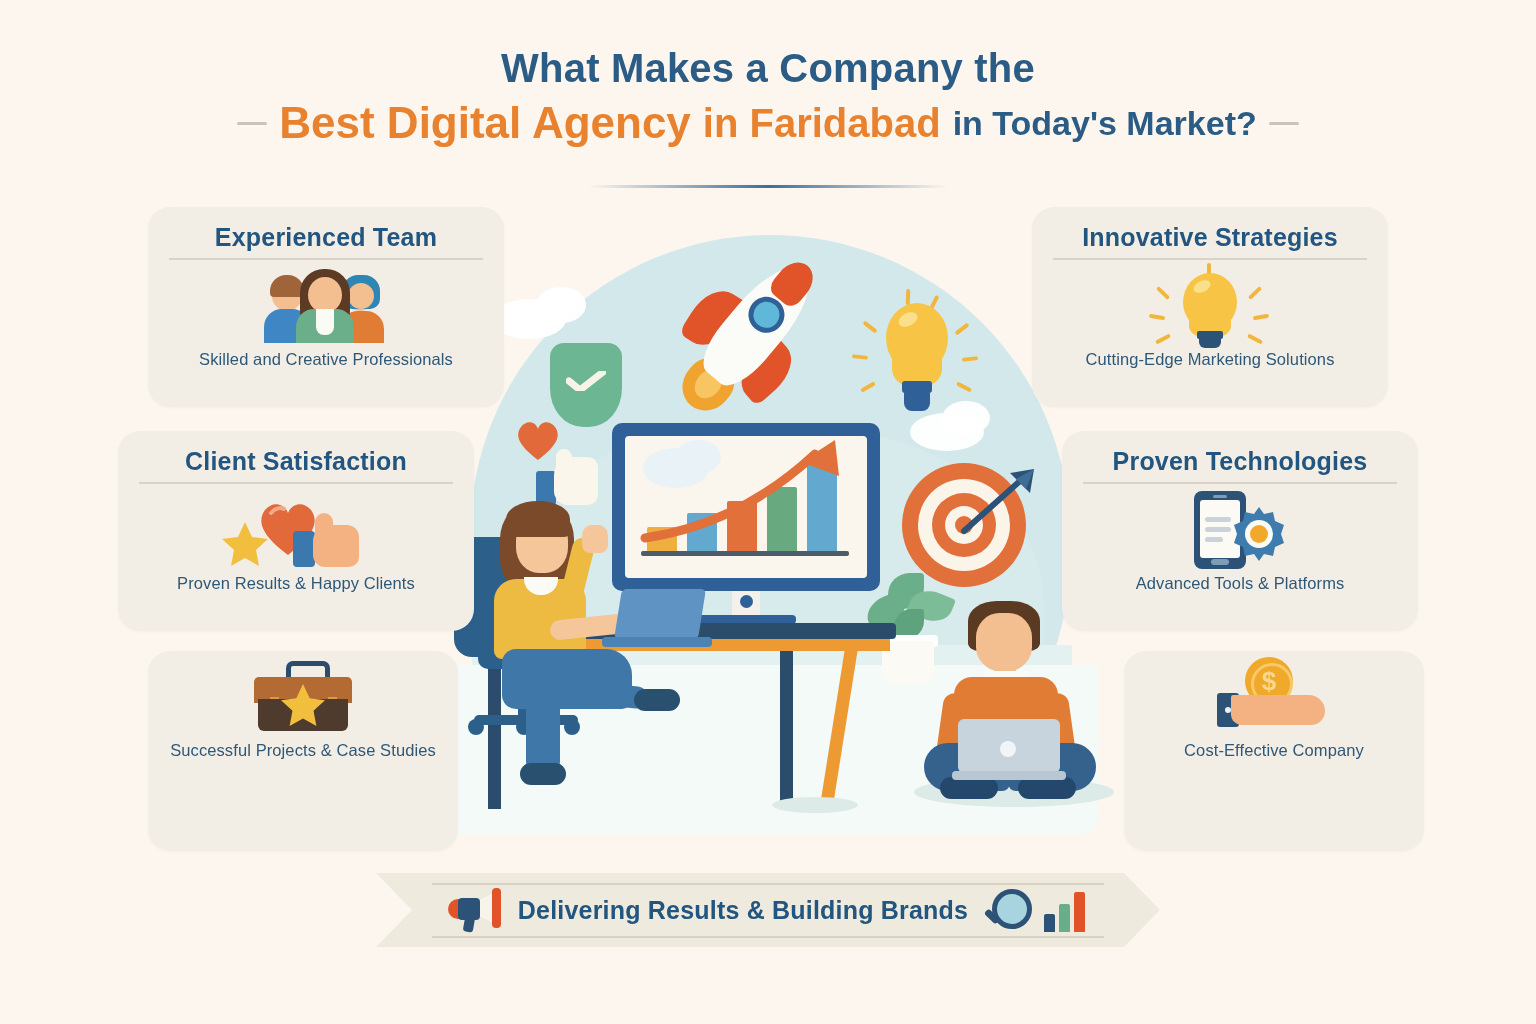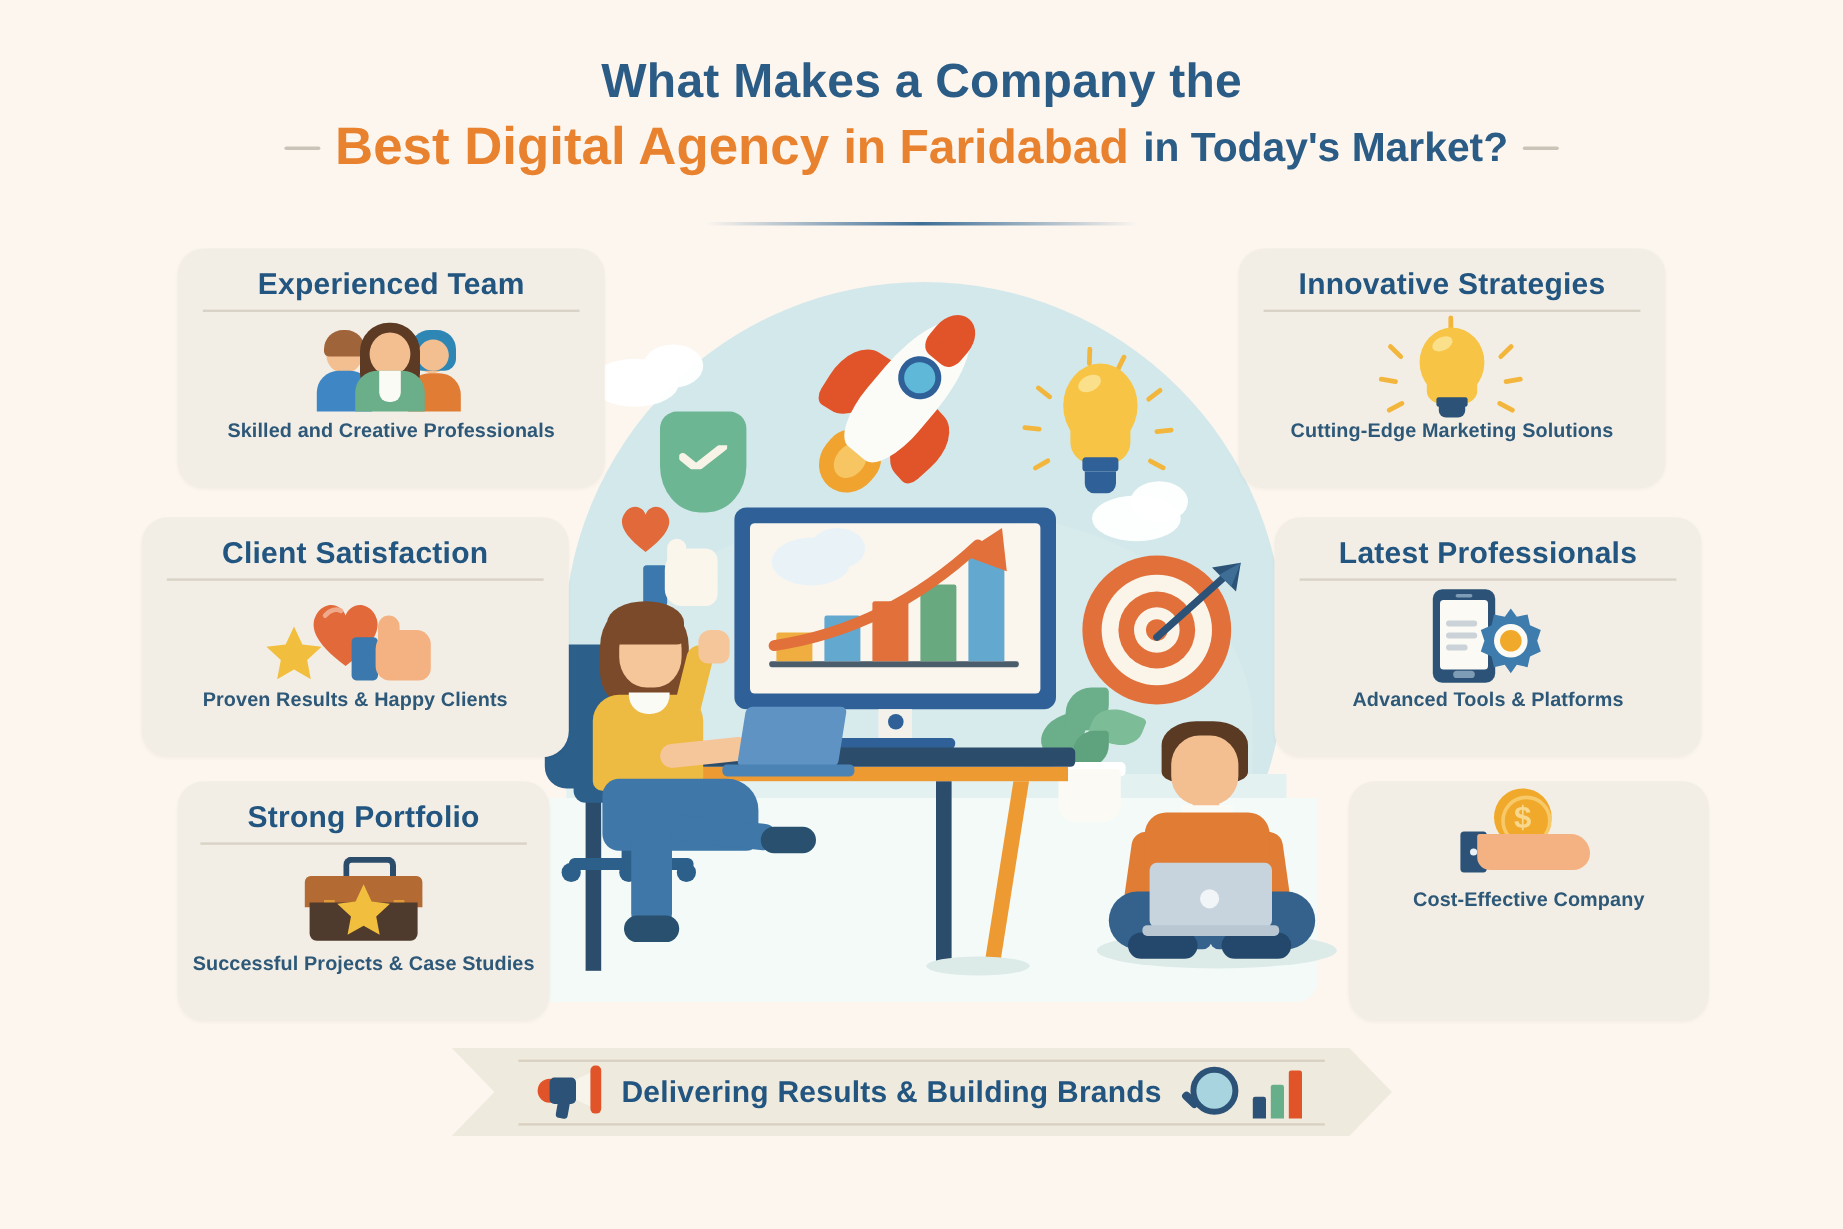--- a/index.html
+++ b/index.html
@@ -191,21 +191,21 @@
     box-shadow:0 1px 3px rgba(0,0,0,.03);
   }
   .card-title{
     color:#22557F;font-weight:bold;font-size:25px;letter-spacing:.2px;
     text-align:center;width:88%;
     padding-bottom:6px;margin-top:16px;
     border-bottom:2px solid #D9D3C7;
   }
   .card-icon{height:84px;display:flex;align-items:center;justify-content:center;margin-top:4px;position:relative;width:100%;}
   .card-sub{
-    color:#2E5878;font-size:16.5px;font-weight:bold;text-align:center;
+    color:#2E5878;font-size:16.5px;font-weight:normal;text-align:center;
     margin-top:2px;letter-spacing:.1px;
   }
 
   
   .ppl{position:relative;width:128px;height:74px;}
   .ppl-head{position:absolute;border-radius:50%;}
   .ppl-body{position:absolute;border-radius:18px 18px 0 0;}
 
   .sat{position:relative;width:150px;height:74px;}
   .star-s{position:absolute;}
@@ -471,21 +471,20 @@
           <div style="position:absolute;left:0;top:18px;width:22px;height:36px;background:#3A78AE;border-radius:4px;"></div>
           <div style="position:absolute;left:22px;top:0px;width:18px;height:22px;background:#F4B283;border-radius:9px 9px 0 0;"></div>
           <div style="position:absolute;left:20px;top:12px;width:46px;height:42px;background:#F4B283;border-radius:16px 12px 10px 12px;"></div>
         </div>
       </div>
     </div>
     <div class="card-sub">Proven Results &amp; Happy Clients</div>
   </div>
 
   <div class="card" style="left:148px;top:630px;width:310px;height:200px;">
-    <div class="card-title">Strong Portfolio</div>
     <div class="card-icon">
       <div class="bag">
         <div class="bag-handle"></div>
         <div class="bag-top"></div>
         <div class="bag-clip" style="left:22px;"></div>
         <div class="bag-clip" style="left:80px;"></div>
         <div class="bag-bot"></div>
         <svg viewBox="0 0 48 46" style="position:absolute;left:32px;top:22px;width:46px;height:44px;">
           <path d="M24 1 L31 16 L47 18 L35 29 L38 45 L24 37 L10 45 L13 29 L1 18 L17 16 Z" fill="#F2BE3E"></path>
         </svg>
@@ -509,21 +508,21 @@
         <div style="position:absolute;left:34px;top:40px;width:42px;height:32px;background:#F7C445;border-radius:0 0 34% 34%;"></div>
         <div style="position:absolute;left:38px;top:16px;width:18px;height:11px;background:#FBE08B;border-radius:50%;transform:rotate(-26deg);"></div>
         <div style="position:absolute;left:42px;top:66px;width:26px;height:8px;background:#2C5377;border-radius:2px;"></div>
         <div style="position:absolute;left:44px;top:73px;width:22px;height:10px;background:#2C5377;border-radius:0 0 6px 6px;"></div>
       </div>
     </div>
     <div class="card-sub">Cutting-Edge Marketing Solutions</div>
   </div>
 
   <div class="card" style="left:1062px;top:410px;width:356px;height:200px;">
-    <div class="card-title">Latest Professionals</div>
+    <div class="card-title">Proven Technologies</div>
     <div class="card-icon">
       <div class="phone">
         <div class="ph-body"></div>
         <div class="ph-screen"></div>
         <div class="ph-speaker"></div>
         <div class="ph-line" style="top:26px;"></div>
         <div class="ph-line" style="top:36px;"></div>
         <div class="ph-line" style="top:46px;width:18px;"></div>
         <div class="ph-home"></div>
         <svg class="gear" viewBox="0 0 58 58">

